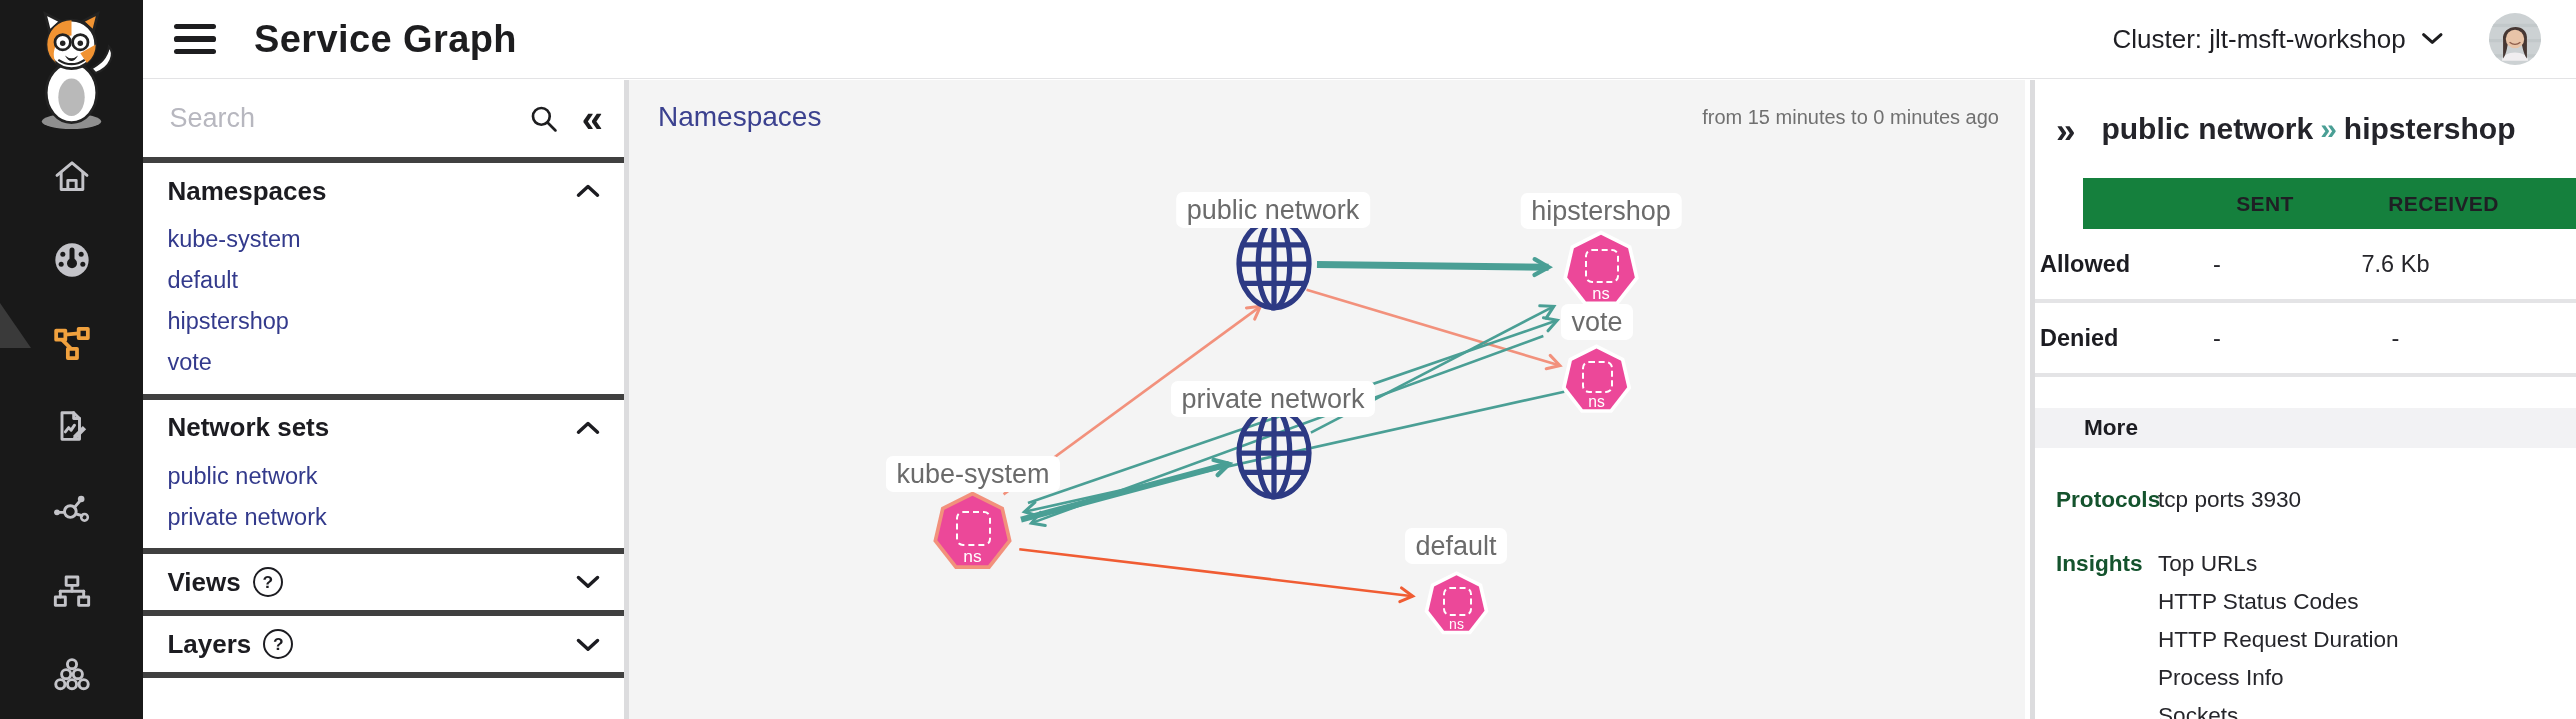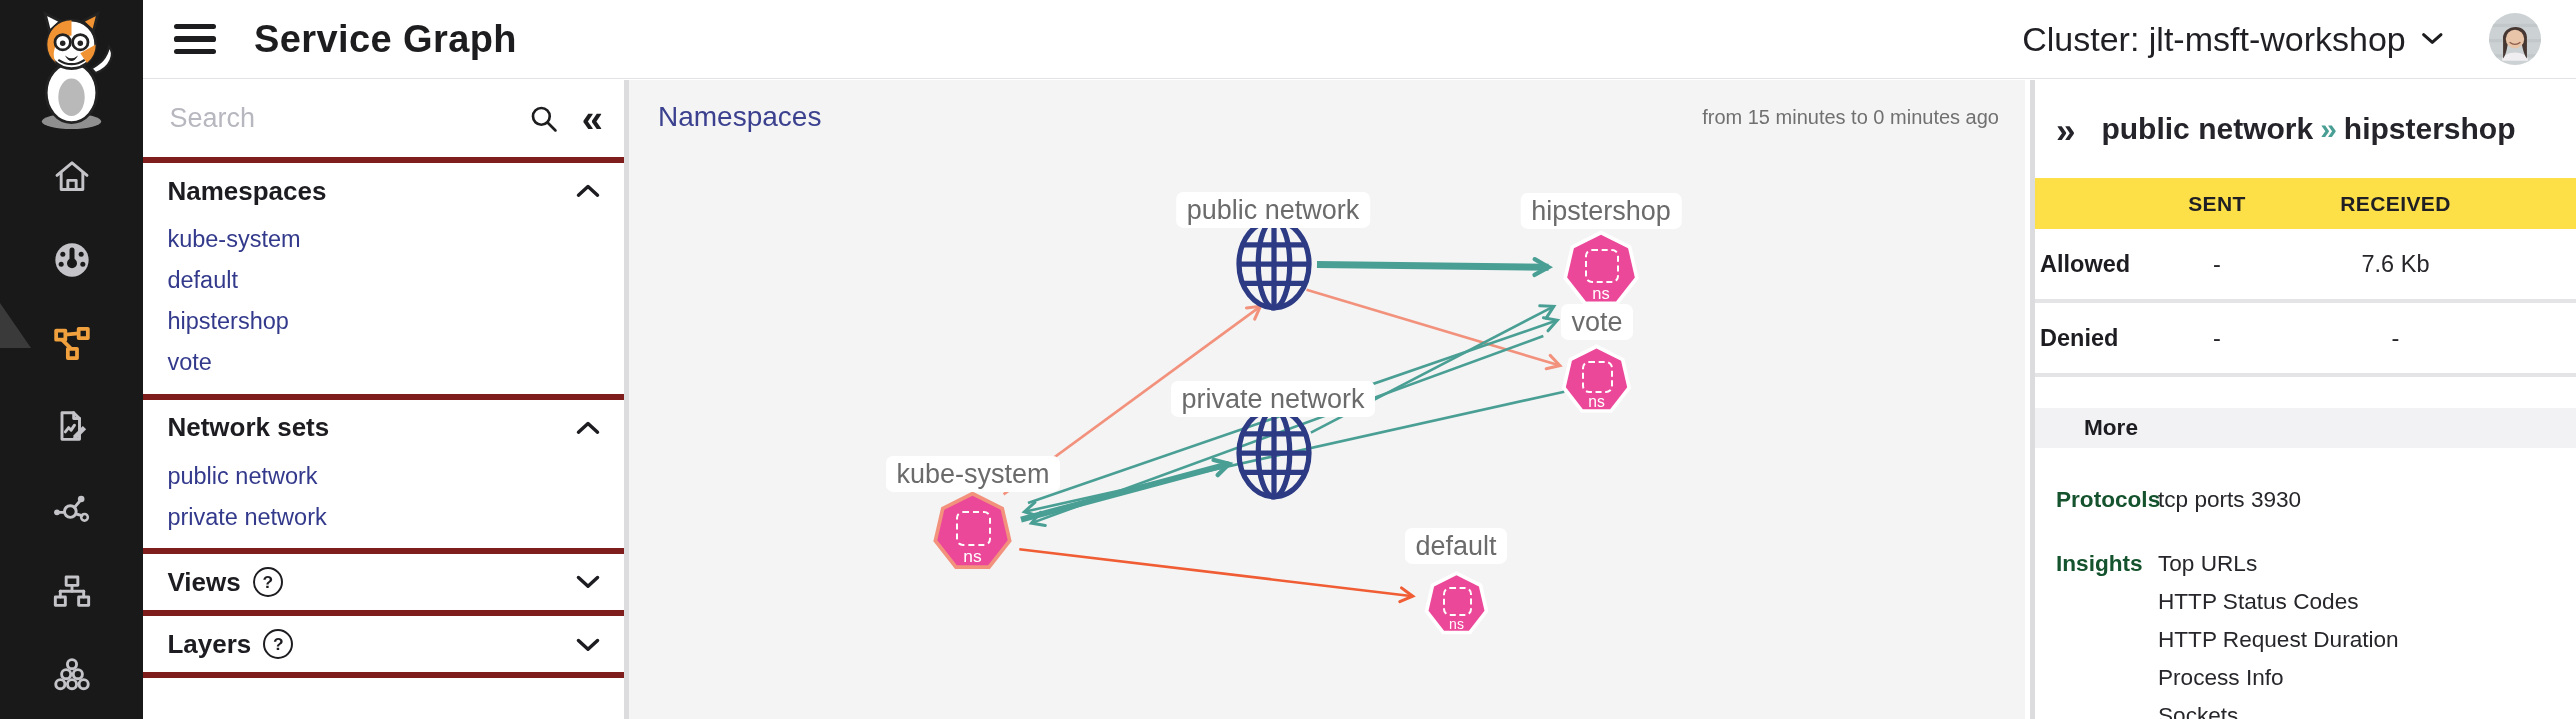--- a/index.html
+++ b/index.html
@@ -15,26 +15,26 @@
   #rail-notch{position:absolute;left:0;top:303px;width:31px;height:45px;background:#3a3a3a;
               clip-path:polygon(0 0,100% 100%,0 100%);}
 
   
   #topbar{position:absolute;left:143px;top:0;right:0;height:78px;background:#fff;
           border-bottom:1.7px solid #e3e3e5;display:flex;align-items:center;z-index:5;}
   #hamburger{margin-left:31px;width:42px;height:30px;display:flex;flex-direction:column;justify-content:space-between;cursor:pointer;}
   #hamburger span{display:block;height:5.2px;border-radius:2.6px;background:#1d1d1f;}
   #app-title{margin-left:38px;font-size:38px;font-weight:700;letter-spacing:0.4px;color:#1d1d1f;}
   #topbar-right{margin-left:auto;display:flex;align-items:center;}
-  #cluster-label{font-size:34px;color:#1f1f24;}
+  #cluster-label{font-size:26px;color:#1f1f24;}
   #cluster-chevron{margin-left:15.7px;display:flex;cursor:pointer;}
   #avatar{width:52px;height:52px;border-radius:50%;overflow:hidden;margin-left:45px;margin-right:35px;flex:none;cursor:pointer;}
 
   
-  #sidebar{position:absolute;left:143px;top:80px;width:481px;bottom:0;background:#7f1d1d;
+  #sidebar{position:absolute;left:143px;top:80px;width:481px;bottom:0;background:#404040;
            border-right:5.2px solid #dcdcde;display:flex;flex-direction:column;z-index:4;}
   .panel{background:#fff;margin-bottom:6.1px;flex:none;}
   #search-row{height:77px;display:flex;align-items:center;padding:0 21px 0 24.4px;}
   #search-input{flex:1;border:none;outline:none;font-size:27px;font-family:"Liberation Sans",sans-serif;color:#333;background:transparent;}
   #search-input::placeholder{color:#b7b7bf;}
   #search-icon{flex:none;margin-right:22.6px;display:flex;cursor:pointer;}
   #collapse-icon{flex:none;font-size:38px;font-weight:700;color:#1d1d1f;line-height:1;cursor:pointer;}
   .sec-header{height:56px;display:flex;align-items:center;padding:0 22.6px 0 24.4px;cursor:pointer;}
   .sec-label{font-size:26px;font-weight:700;color:#1c1c21;}
   .help{width:26px;height:26px;border:2.2px solid #1c1c21;border-radius:50%;margin-left:12.2px;
@@ -59,21 +59,21 @@
   .glabel{position:absolute;transform:translate(-50%,-50%);background:#fff;border-radius:7px;
           padding:2.6px 10.5px;font-size:27px;font-weight:500;color:#6b6b6b;white-space:nowrap;z-index:3;}
 
   
   #details{position:absolute;left:2030px;top:80px;right:0;bottom:0;background:#fff;border-left:5.2px solid #dcdcde;z-index:4;}
   #d-title{height:98px;display:flex;align-items:center;padding-left:21px;}
   #d-title-icon{font-size:35px;font-weight:700;color:#24242a;margin-right:26px;line-height:1;cursor:pointer;}
   .d-title-text{font-size:30px;font-weight:600;color:#24242a;}
   #d-title-sep{font-size:30px;font-weight:700;color:#4a9f95;margin:0 7px;}
   .d-grid{display:grid;grid-template-columns:108px 148px 209px auto;align-items:center;}
-  #d-table-head{height:51px;background:#fde047;}
+  #d-table-head{height:51px;background:#15803d;margin-left:48px;}
   .d-col-h{font-size:21px;font-weight:700;letter-spacing:0.4px;color:#1f1f24;text-align:center;}
   .d-row{height:70px;border-bottom:4.4px solid #e4e4e6;}
   .d-row-label{font-size:23.5px;font-weight:700;padding-left:5px;color:#1c1c21;}
   .d-val{font-size:23.5px;color:#26262b;text-align:center;}
   #d-more{height:40px;background:#f2f2f4;display:flex;align-items:center;padding-left:49px;
           font-size:22.6px;font-weight:700;color:#1c1c21;margin-top:31px;}
   .d-kv{display:grid;grid-template-columns:123px auto;align-items:start;}
   #d-protocols{margin-top:33px;}
   #d-insights{margin-top:26px;}
   .d-kv-label{font-size:22.6px;font-weight:700;color:#14532d;padding-left:21px;line-height:38px;}

